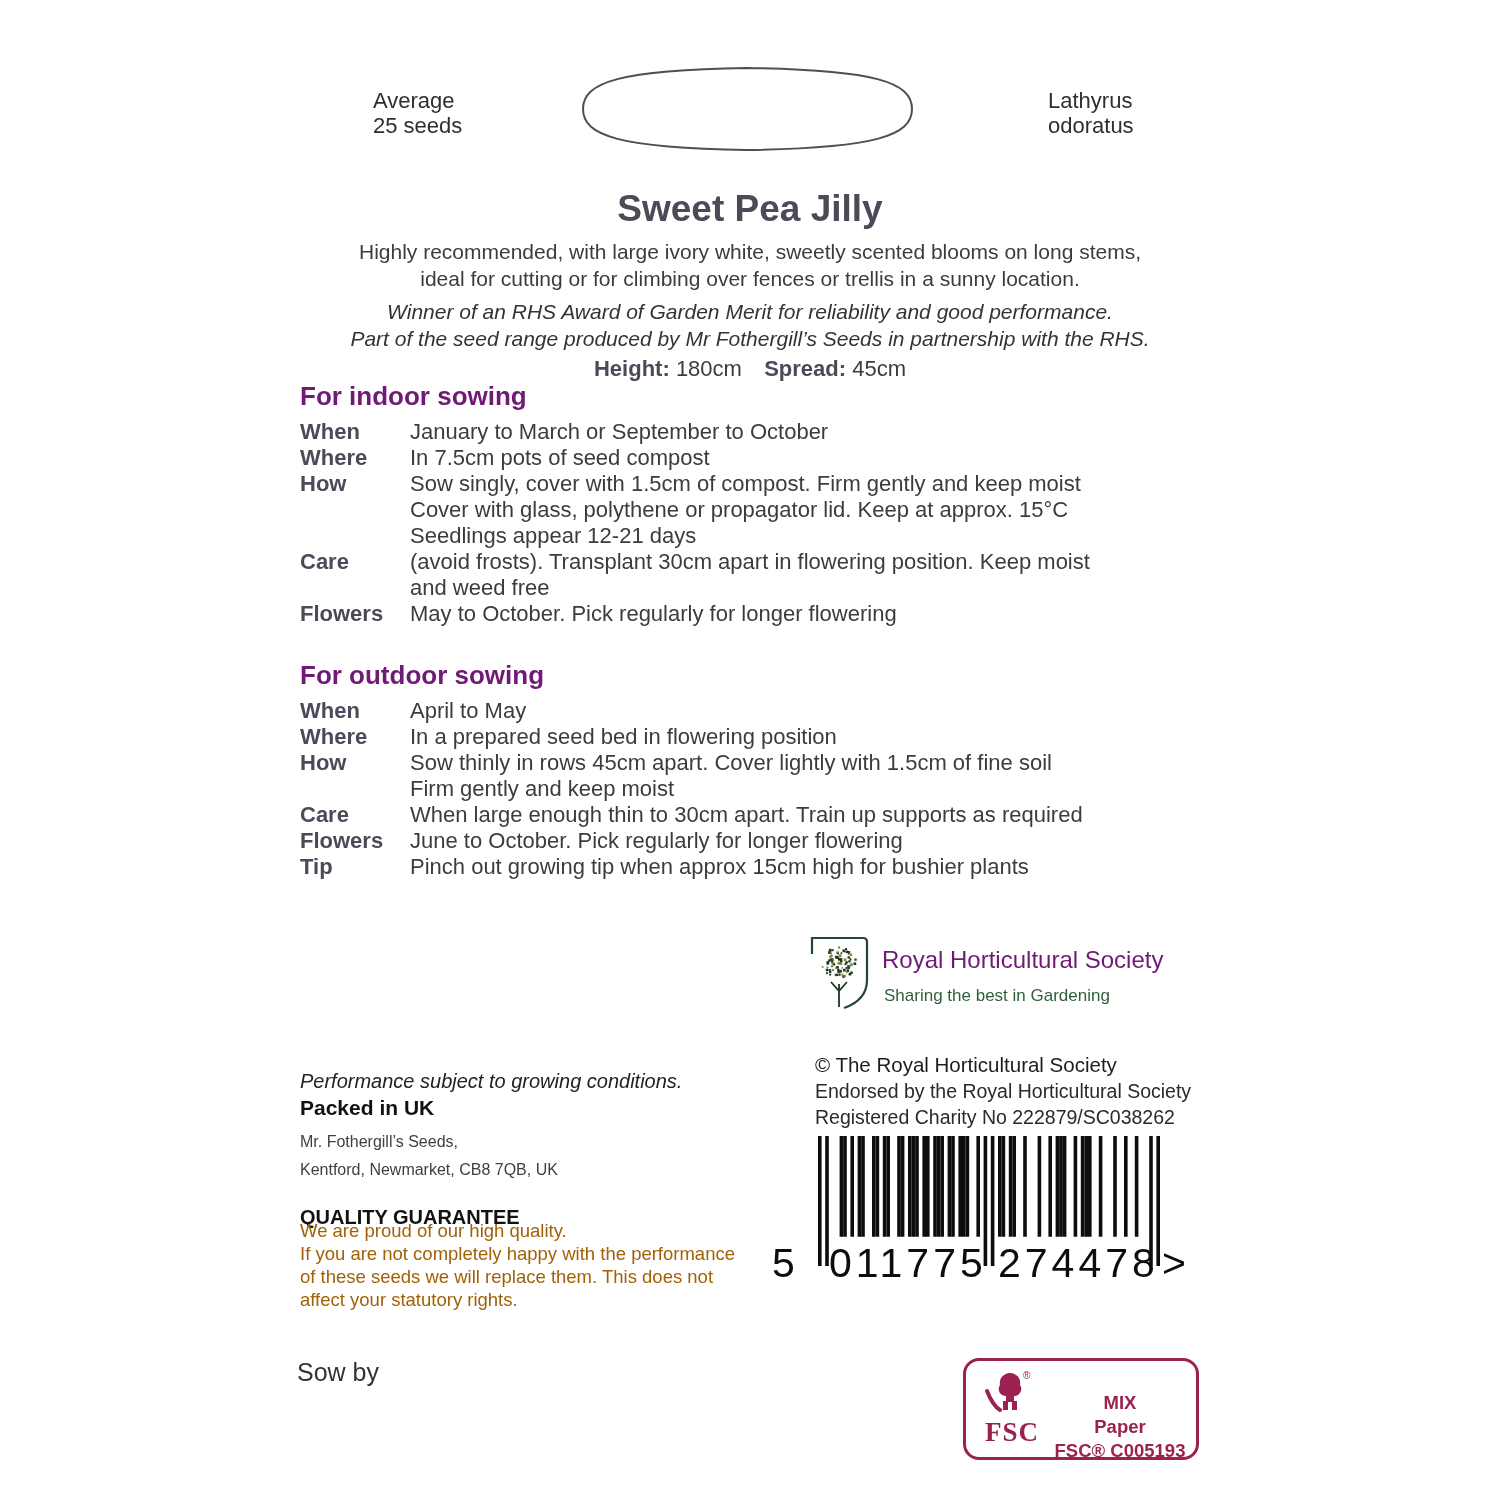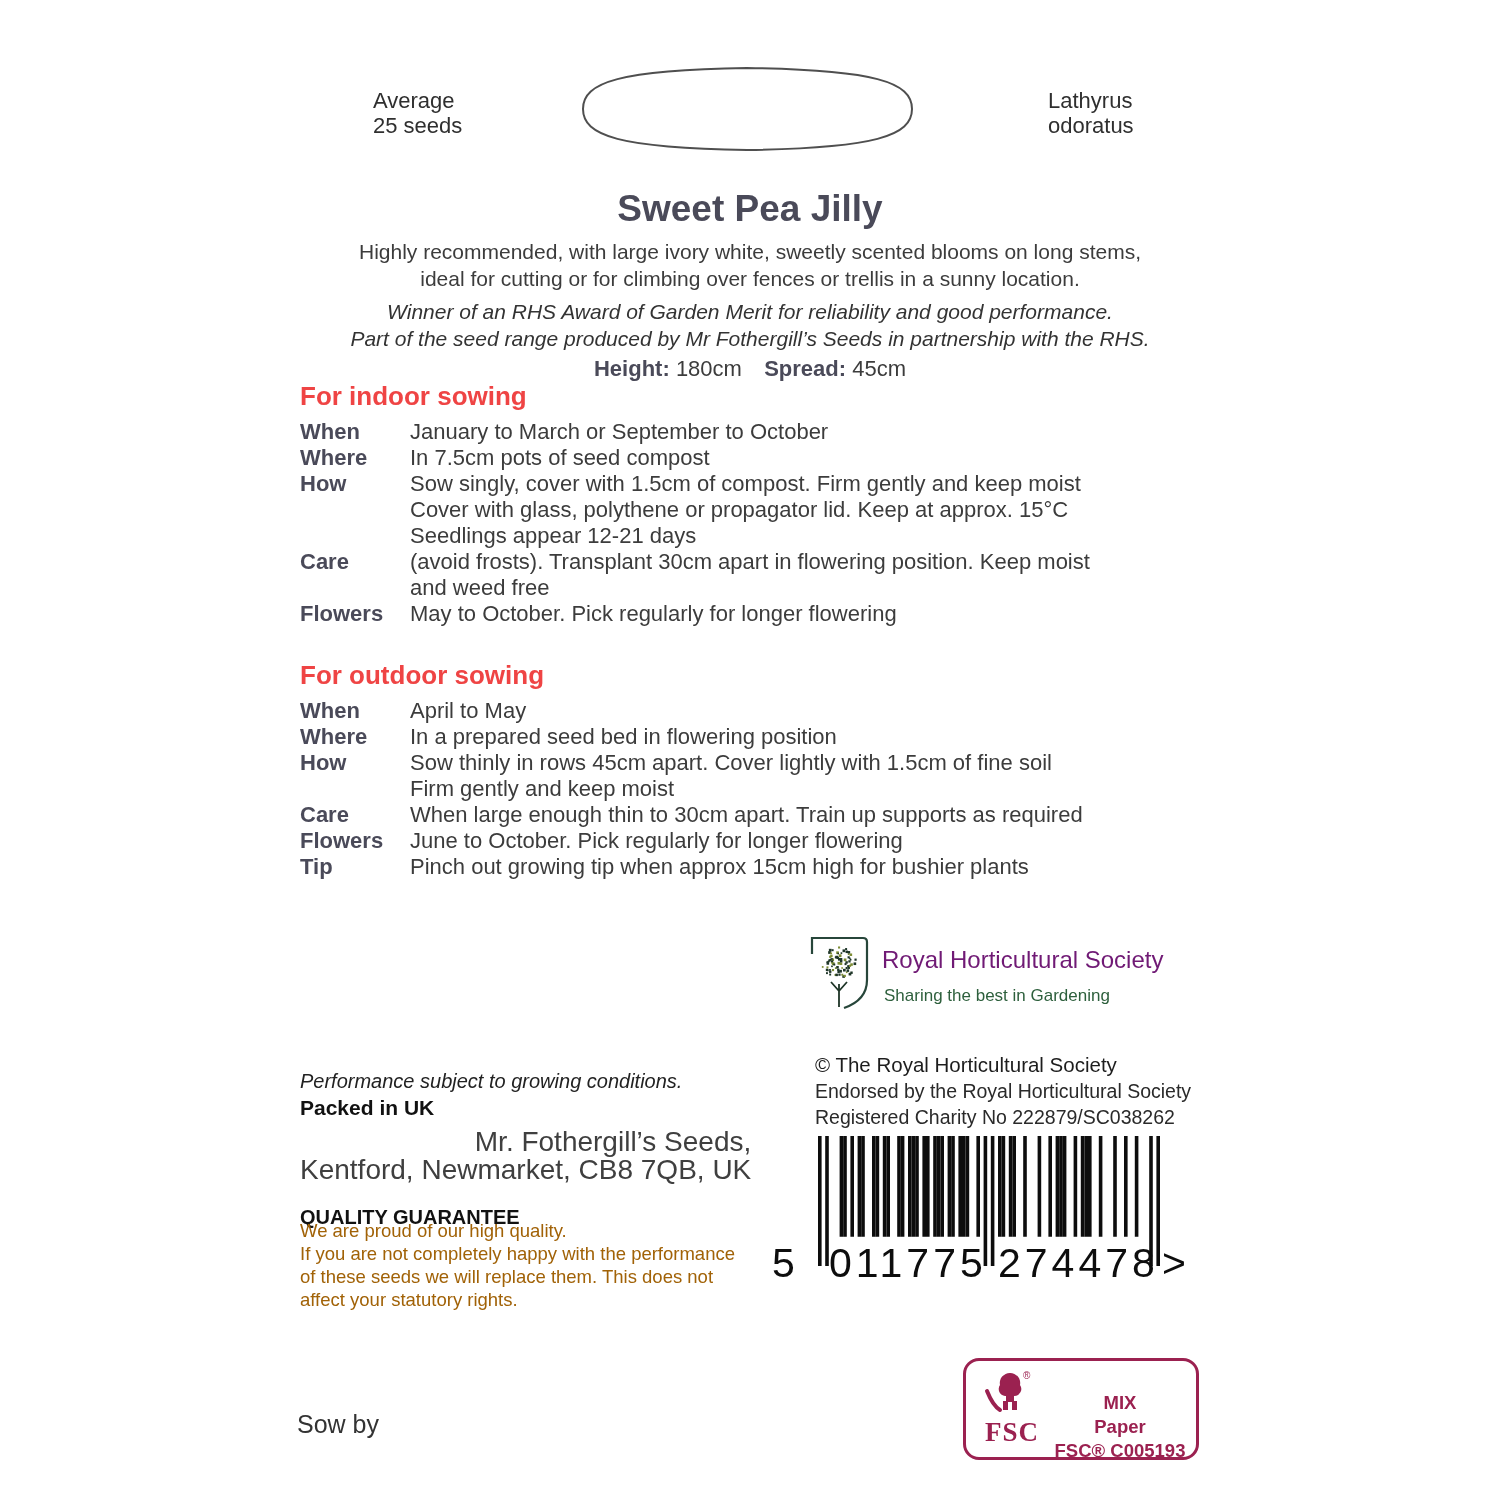--- a/index.html
+++ b/index.html
@@ -13,42 +13,42 @@
   .latin-name{left:1048px;top:88px;font-size:22px;line-height:25px;color:#2f2f2f;}
   .seed-oval{left:575px;top:62px;}
   
   .title{left:0;top:188px;width:100%;text-align:center;font-size:37px;font-weight:bold;color:#4a4a59;}
   .descr{left:0;top:238px;width:100%;text-align:center;font-size:21px;line-height:27px;color:#3c3c3c;}
   .award{left:0;top:298px;width:100%;text-align:center;font-size:21px;line-height:27px;font-style:italic;color:#333;}
   .dims{left:0;top:356px;width:100%;text-align:center;font-size:22px;color:#3c3c3c;}
   .dims b{color:#4a4a59;}
   .dims .gap{display:inline-block;width:10px;}
   
-  .section-heading{font-size:26px;font-weight:bold;color:#ef4444;}
+  .section-heading{font-size:26px;font-weight:bold;color:#701a75;}
   .h-indoor{left:300px;top:381px;}
   .h-outdoor{left:300px;top:660px;}
   .rows{left:300px;width:920px;}
   .rows-indoor{top:419px;}
   .rows-outdoor{top:698px;}
   .row{display:flex;}
   .rlabel{width:110px;flex:0 0 110px;font-weight:bold;color:#4a4a59;font-size:22px;line-height:26px;}
   .rlines{font-size:22px;line-height:26px;color:#3c3c3c;}
   
   .rhs-logo{left:810px;top:936px;}
   .rhs-name{left:882px;top:946px;font-size:24px;color:#701a75;text-align:right;}
   .rhs-tagline{left:884px;top:986px;font-size:17px;color:#2d5f3c;}
   .rhs-copy{left:815px;top:1052px;font-size:19.5px;line-height:26px;color:#2a2a2a;}
   .rhs-copy .b{font-weight:normal;color:#1d1d1d;font-size:20.5px;}
   
   .perf{left:300px;top:1070px;font-size:20px;font-style:italic;color:#222;}
   .packed{left:300px;top:1096px;font-size:21px;font-weight:bold;color:#111;}
-  .address{left:300px;top:1128px;font-size:28px;line-height:28px;color:#3f3f3f;text-align:right;}
+  .address{left:300px;top:1128px;font-size:16px;line-height:28px;color:#3f3f3f;}
   .quality-h{left:300px;top:1194px;font-size:20px;font-weight:bold;color:#111;margin-top:12px;}
   .quality{left:300px;top:1219px;font-size:18.5px;line-height:23px;color:#a16207;}
-  .sowby{left:297px;top:1410px;font-size:25px;color:#333;}
+  .sowby{left:297px;top:1358px;font-size:25px;color:#333;}
   
   .barcode{left:772px;top:1136px;width:430px;height:155px;}
   .barcode svg{position:absolute;left:46px;top:0;width:342px;height:130px;}
   .bdigit{position:absolute;top:104px;font-size:41px;color:#0d0d0d;letter-spacing:4px;}
   .b-prefix{left:0;}
   .b-left{left:57px;width:151px;text-align:center;}
   .b-right{left:226px;width:151px;text-align:center;}
   .b-suffix{left:390px;letter-spacing:0;}
   
   .fsc{left:963px;top:1358px;width:230px;height:96px;border:3px solid #9b2150;border-radius:16px;}

